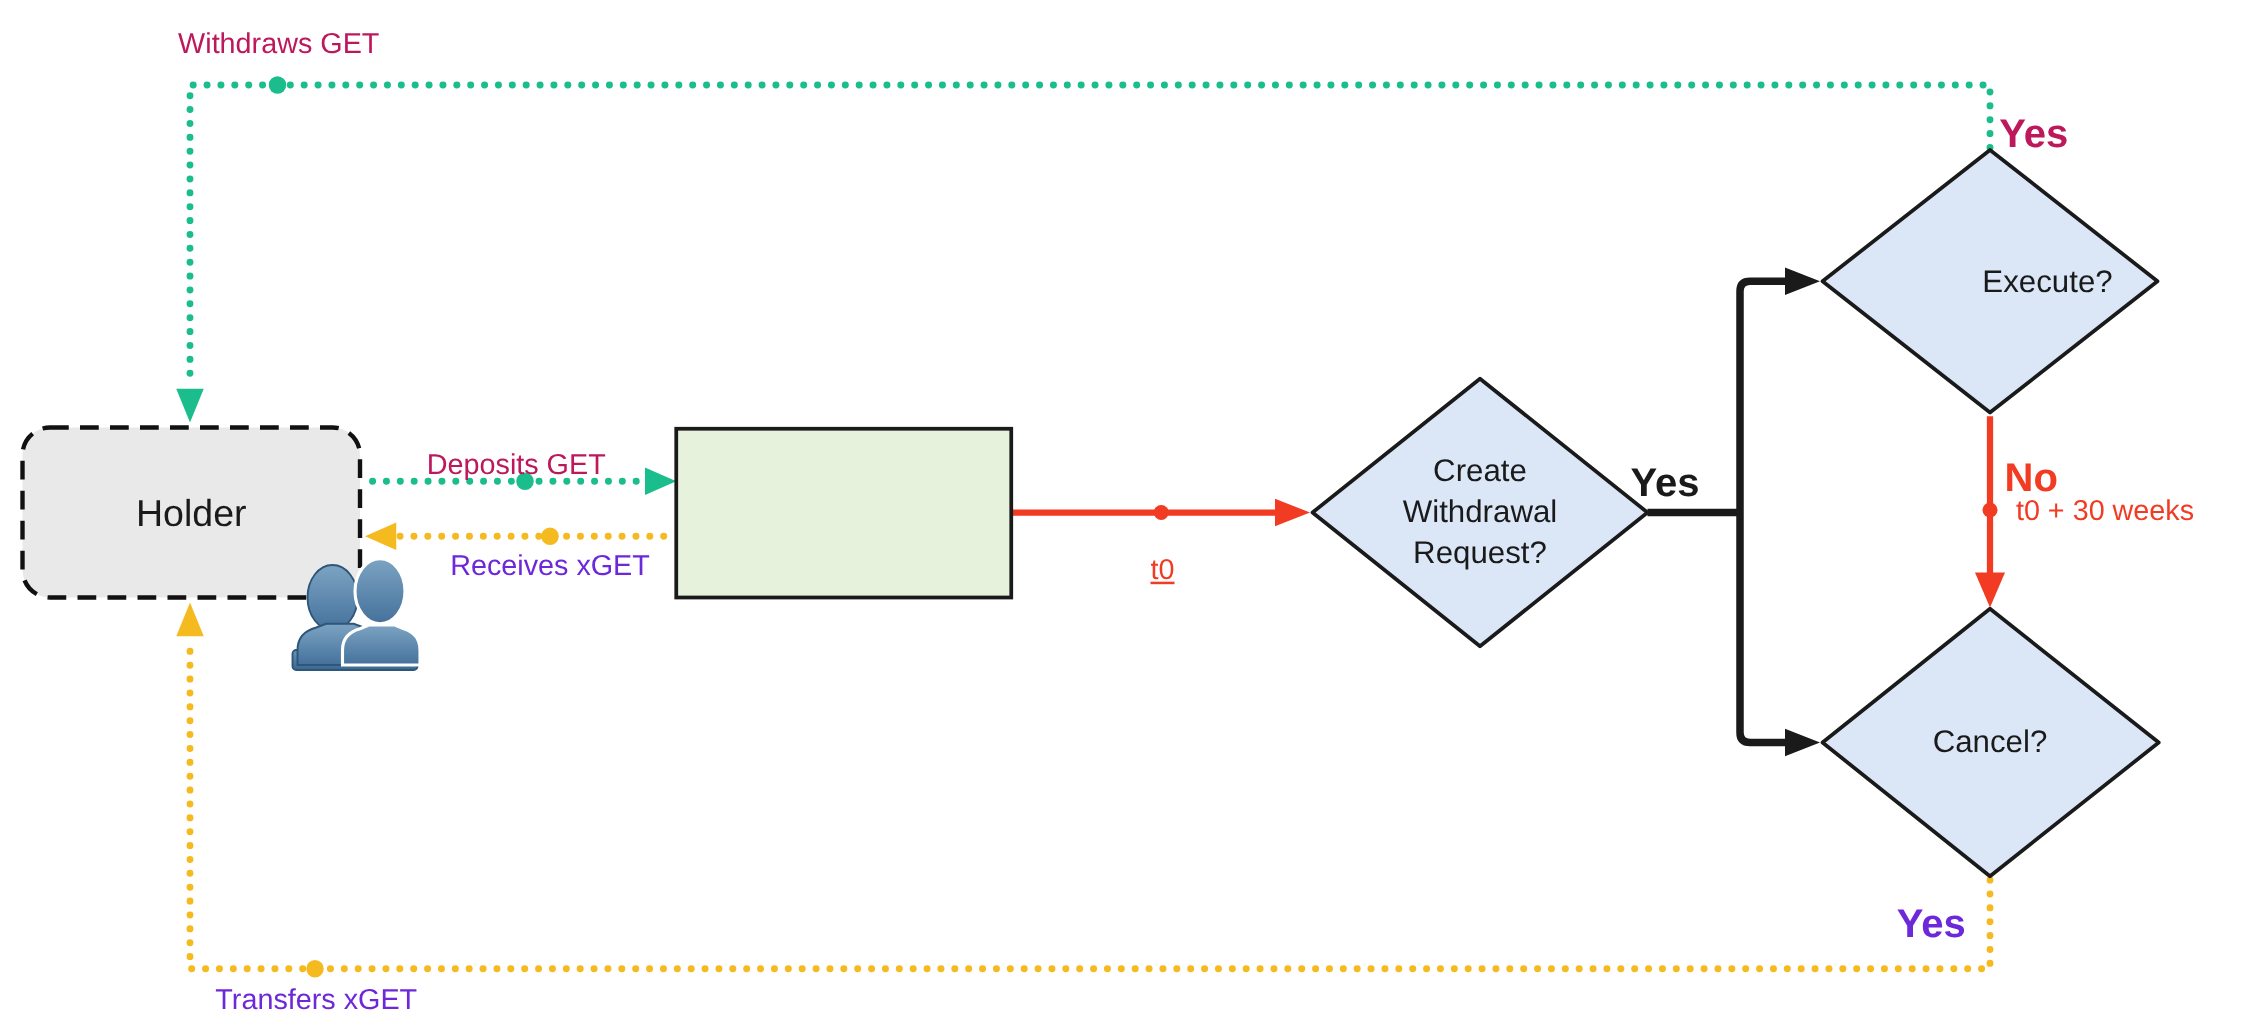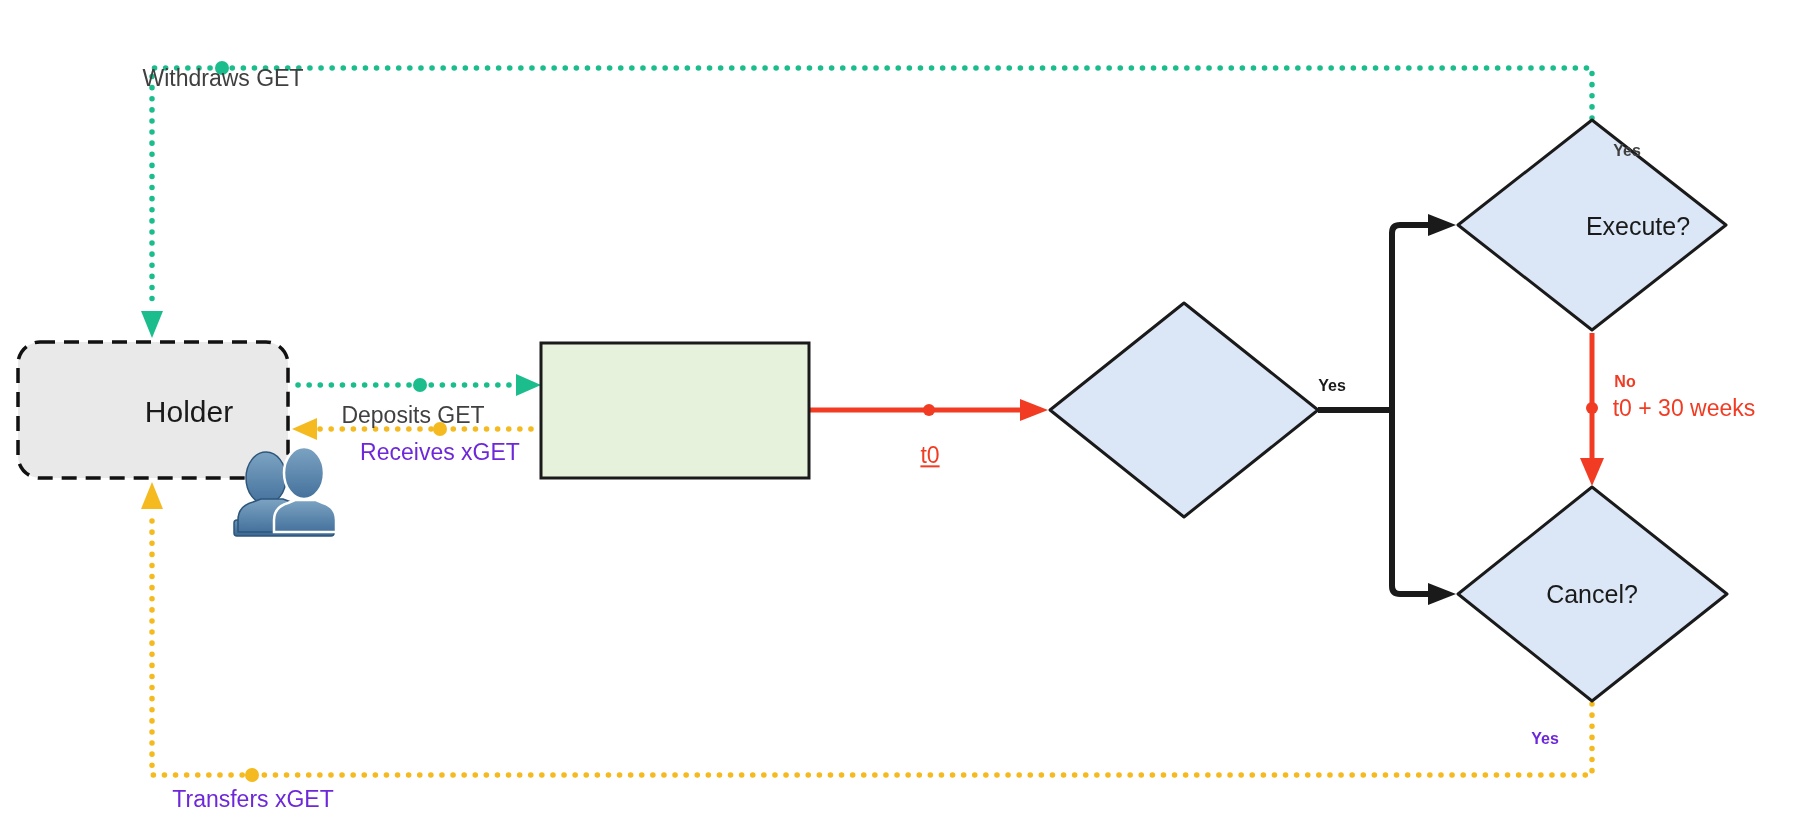--- a/index.html
+++ b/index.html
@@ -11,25 +11,25 @@
     overflow:hidden;
   }
   .layer{position:absolute;left:0;top:0;}
   .lbl{
     position:absolute;
     transform:translate(-50%,-50%);
     white-space:nowrap;
     line-height:1.1;
     color:#1a1a1a;
   }
-  .lbl.green{color:#404040;margin-top:44px;}
+  .lbl.green{color:#be185d;}
   .lbl.yellow{color:#6d28d9;}
   .lbl.red{color:#f23b23;}
   .edge-label{font-size:23px;font-weight:400;}
-  .decision-label{font-size:16px;font-weight:700;}
+  .decision-label{font-size:32px;font-weight:700;}
   .node-label{font-size:25px;text-align:center;line-height:33px;}
   .holder-label{font-size:30px;}
   .staking-label{font-size:31px;text-align:center;line-height:40px;}
   .italic{font-style:italic;}
 </style>
 </head>
 <body>
 
 <div class="canvas">
 
@@ -91,23 +91,28 @@
           <path d="M6 88 v-12 q0-14 15-18 l8-3 h22 l8 3 q15 4 15 18 v12 z"></path>
         </g>
         <g fill="url(#pplGrad)" stroke="#ffffff" stroke-width="2.5">
           <ellipse cx="72" cy="29" rx="20" ry="26"></ellipse>
           <path d="M42 88 v-12 q0-13 14-17 l7-3 h21 l7 3 q13 4 13 17 v12 z"></path>
         </g>
       </g>
     </g>
   </svg>
 
-  <div class="lbl holder-label" style="left:153px;top:411px;margin-left:36px;">Holder</div>
+  <div class="lbl holder-label" style="left:153px;top:411px;">Holder</div>
 
 
+  <div class="lbl node-label" style="left:1184px;top:410px;">
+    <div>Create</div>
+    <div>Withdrawal</div>
+    <div>Request?</div>
+  </div>
 
   <div class="lbl node-label" style="left:1592px;top:226px;margin-left:46px;">Execute?</div>
 
   <div class="lbl node-label" style="left:1592px;top:594px;">Cancel?</div>
 
   <div class="lbl edge-label green" style="left:223px;top:35px;">Withdraws GET</div>
 
   <div class="lbl edge-label green" style="left:413px;top:372px;">Deposits GET</div>
 
   <div class="lbl edge-label yellow" style="left:440px;top:453px;">Receives xGET</div>

